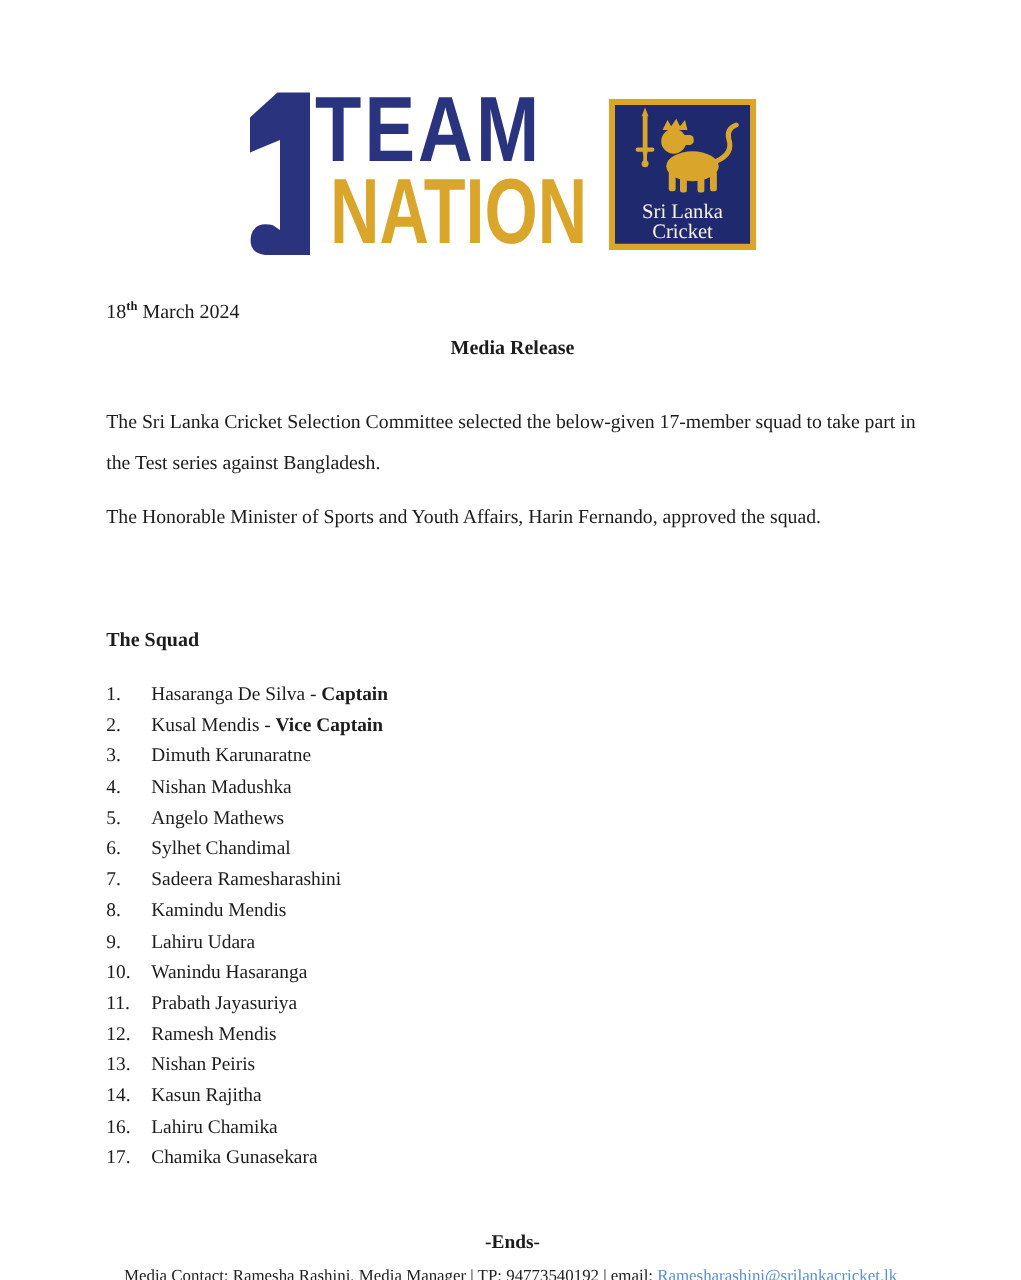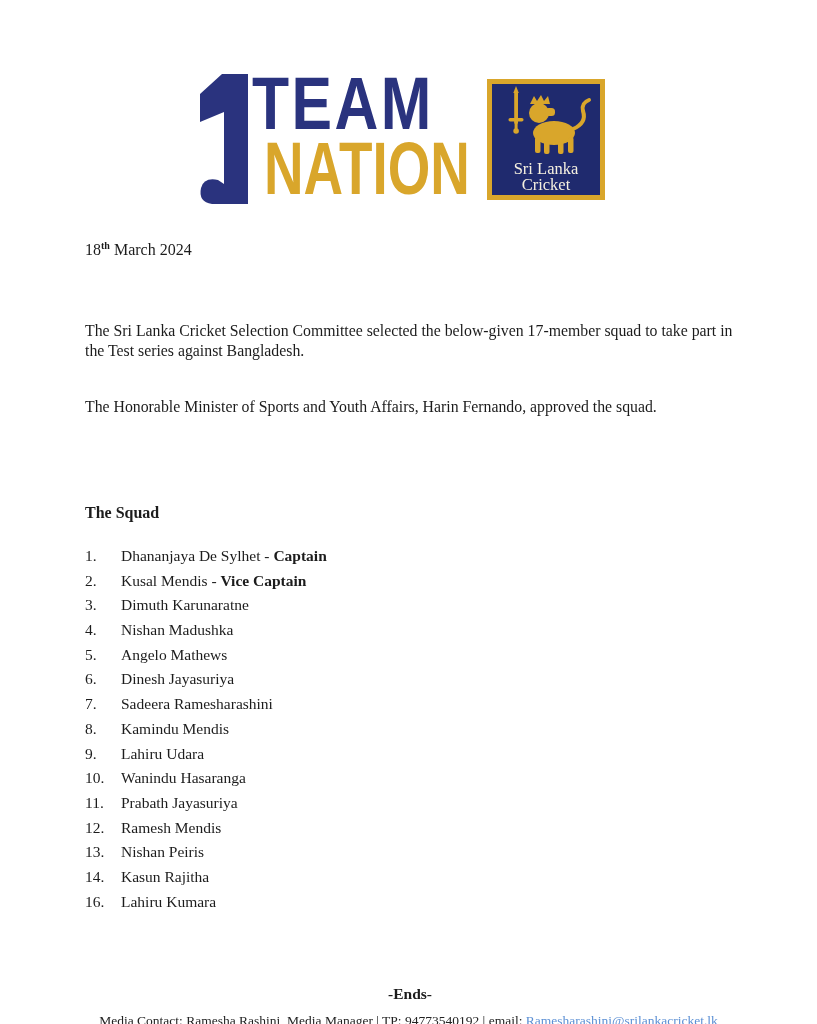--- a/index.html
+++ b/index.html
@@ -25,21 +25,21 @@
   }
   .emblem { position:absolute; left:487px; top:79px; width:118px; height:121px; }
 
   
   .date-line { position:absolute; left:85px; top:241px; font-size:16px; }
   .sup { font-size:10px; position:relative; top:-6px;font-weight:bold; }
   .doc-title {
     position:absolute; left:85px; top:270px; width:650px;
     text-align:center; font-weight:bold; font-size:16px;
   }
-  .para { position:absolute; left:85px; width:655px; font-size:15.8px; line-height:20px; }
+  .para { position:absolute; left:85px; width:655px; font-size:15.8px; line-height:33px; }
   .para1 { top:321px; }
   .para2 { top:397px; }
   .para3 { top:450px; }
   .squad-heading { position:absolute; left:85px; top:504px; font-weight:bold; font-size:16px; }
 
   .squad-list { position:absolute; left:85px; top:547px; width:500px; }
   .squad-item { display:flex; height:24.7px; font-size:15.5px; align-items:baseline; }
   .squad-num { width:36px; flex:0 0 36px; }
   .squad-name { white-space:pre; }
   .squad-role { font-weight:bold; white-space:pre; }
@@ -90,32 +90,33 @@
       <rect x="71" y="62" width="5.5" height="13" rx="2"></rect>
       <rect x="81" y="58" width="5.5" height="16" rx="2"></rect>
     </g>
     <path d="M86 50 Q100 44 96 32 Q94 24 102 21" stroke="#D9A62B" stroke-width="4" fill="none" stroke-linecap="round"></path>
     <text x="59" y="95" text-anchor="middle" fill="#F6F1E0" font-family="Liberation Serif, serif" font-size="16.5">Sri Lanka</text>
     <text x="59" y="111" text-anchor="middle" fill="#F6F1E0" font-family="Liberation Serif, serif" font-size="16.5">Cricket</text>
   </svg>
 
   <div class="date-line"><span>18</span><span class="sup">th</span><span> March 2024</span></div>
 
+  <div class="doc-title">Media Release</div>
 
   <div class="para para1">The Sri Lanka Cricket Selection Committee selected the below-given 17-member squad to take part in the Test series against Bangladesh.</div>
 
   <div class="para para2">The Honorable Minister of Sports and Youth Affairs, Harin Fernando, approved the squad.</div>
 
 
   <div class="squad-heading">The Squad</div>
 
   <div class="squad-list">
     <div class="squad-item">
         <span class="squad-num">1.</span>
-        <span class="squad-name">Dhananjaya De Sylhet - </span>
+        <span class="squad-name">Hasaranga De Silva - </span>
         <span class="squad-role">Captain</span>
       </div>
     <div class="squad-item">
         <span class="squad-num">2.</span>
         <span class="squad-name">Kusal Mendis - </span>
         <span class="squad-role">Vice Captain</span>
       </div>
     <div class="squad-item">
         <span class="squad-num">3.</span>
         <span class="squad-name">Dimuth Karunaratne</span>
@@ -126,21 +127,21 @@
         <span class="squad-name">Nishan Madushka</span>
         <span class="squad-role"></span>
       </div>
     <div class="squad-item">
         <span class="squad-num">5.</span>
         <span class="squad-name">Angelo Mathews</span>
         <span class="squad-role"></span>
       </div>
     <div class="squad-item">
         <span class="squad-num">6.</span>
-        <span class="squad-name">Dinesh Jayasuriya</span>
+        <span class="squad-name">Sylhet Chandimal</span>
         <span class="squad-role"></span>
       </div>
     <div class="squad-item">
         <span class="squad-num">7.</span>
         <span class="squad-name">Sadeera Ramesharashini</span>
         <span class="squad-role"></span>
       </div>
     <div class="squad-item">
         <span class="squad-num">8.</span>
         <span class="squad-name">Kamindu Mendis</span>
@@ -171,21 +172,26 @@
         <span class="squad-name">Nishan Peiris</span>
         <span class="squad-role"></span>
       </div>
     <div class="squad-item">
         <span class="squad-num">14.</span>
         <span class="squad-name">Kasun Rajitha</span>
         <span class="squad-role"></span>
       </div>
     <div class="squad-item">
         <span class="squad-num">16.</span>
-        <span class="squad-name">Lahiru Kumara</span>
+        <span class="squad-name">Lahiru Chamika</span>
+        <span class="squad-role"></span>
+      </div>
+    <div class="squad-item">
+        <span class="squad-num">17.</span>
+        <span class="squad-name">Chamika Gunasekara</span>
         <span class="squad-role"></span>
       </div>
   </div>
 
   <div class="ends-label">-Ends-</div>
 
   <div class="footer-line"><span>Media Contact: Ramesha Rashini, Media Manager | TP: 94773540192 | email: </span><span class="footer-email">Ramesharashini@srilankacricket.lk</span></div>
 
 </div>
 

